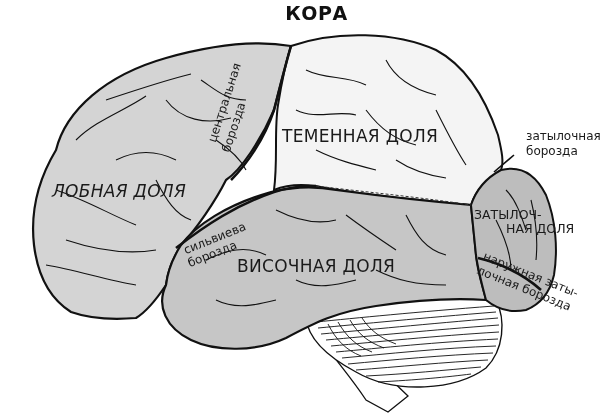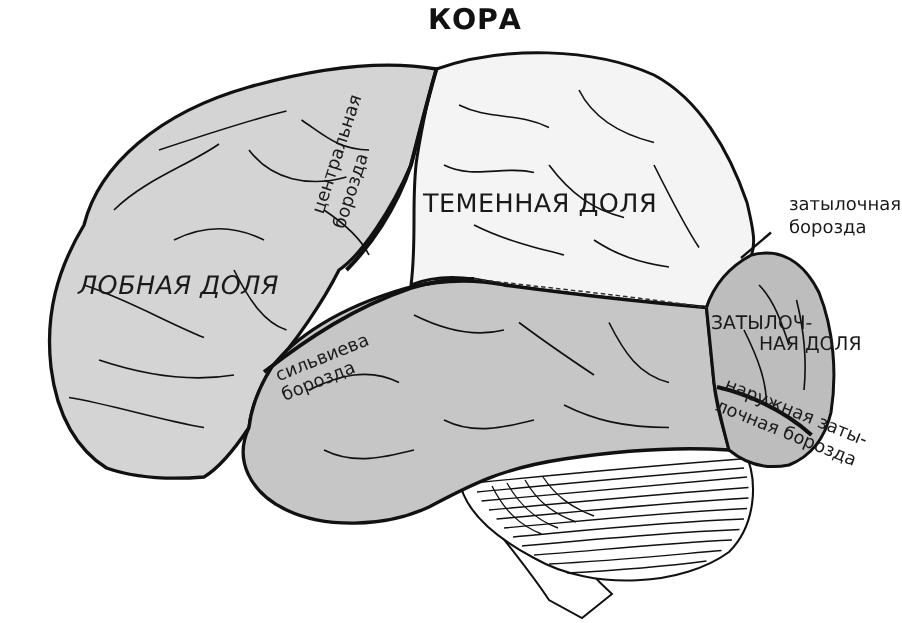--- a/index.html
+++ b/index.html
@@ -100,20 +100,21 @@
       <path d="M160 248 C190 225 220 205 258 192 C270 188 285 186 300 186"></path>
       <path d="M462 258 C480 262 505 272 525 290"></path>
       <path d="M478 172 L498 155" stroke-width="1.6"></path>
     </g>
   </svg>
 
   <div class="title">КОРА</div>
 
   <div class="lbl big" style="left:36px;top:183px;font-style:italic;">ЛОБНАЯ ДОЛЯ</div>
   <div class="lbl big" style="left:266px;top:128px;">ТЕМЕННАЯ ДОЛЯ</div>
+  <div class="lbl big" style="left:221px;top:258px;">ВИСОЧНАЯ ДОЛЯ</div>
   <div class="lbl md" style="left:458px;top:208px;text-align:right;">ЗАТЫЛОЧ-</div>
   <div class="lbl md" style="left:458px;top:222px;margin-left:32px;">НАЯ ДОЛЯ</div>
 
   <div class="lbl sm" style="left:190px;top:140px;transform:rotate(-72deg);transform-origin:left top;">центральная</div>
   <div class="lbl sm" style="left:204px;top:150px;transform:rotate(-72deg);transform-origin:left top;">борозда</div>
 
   <div class="lbl sm" style="left:166px;top:245px;transform:rotate(-22deg);transform-origin:left top;">сильвиева</div>
   <div class="lbl sm" style="left:170px;top:258px;transform:rotate(-22deg);transform-origin:left top;">борозда</div>
 
   <div class="lbl sm" style="left:510px;top:130px;">затылочная</div>

